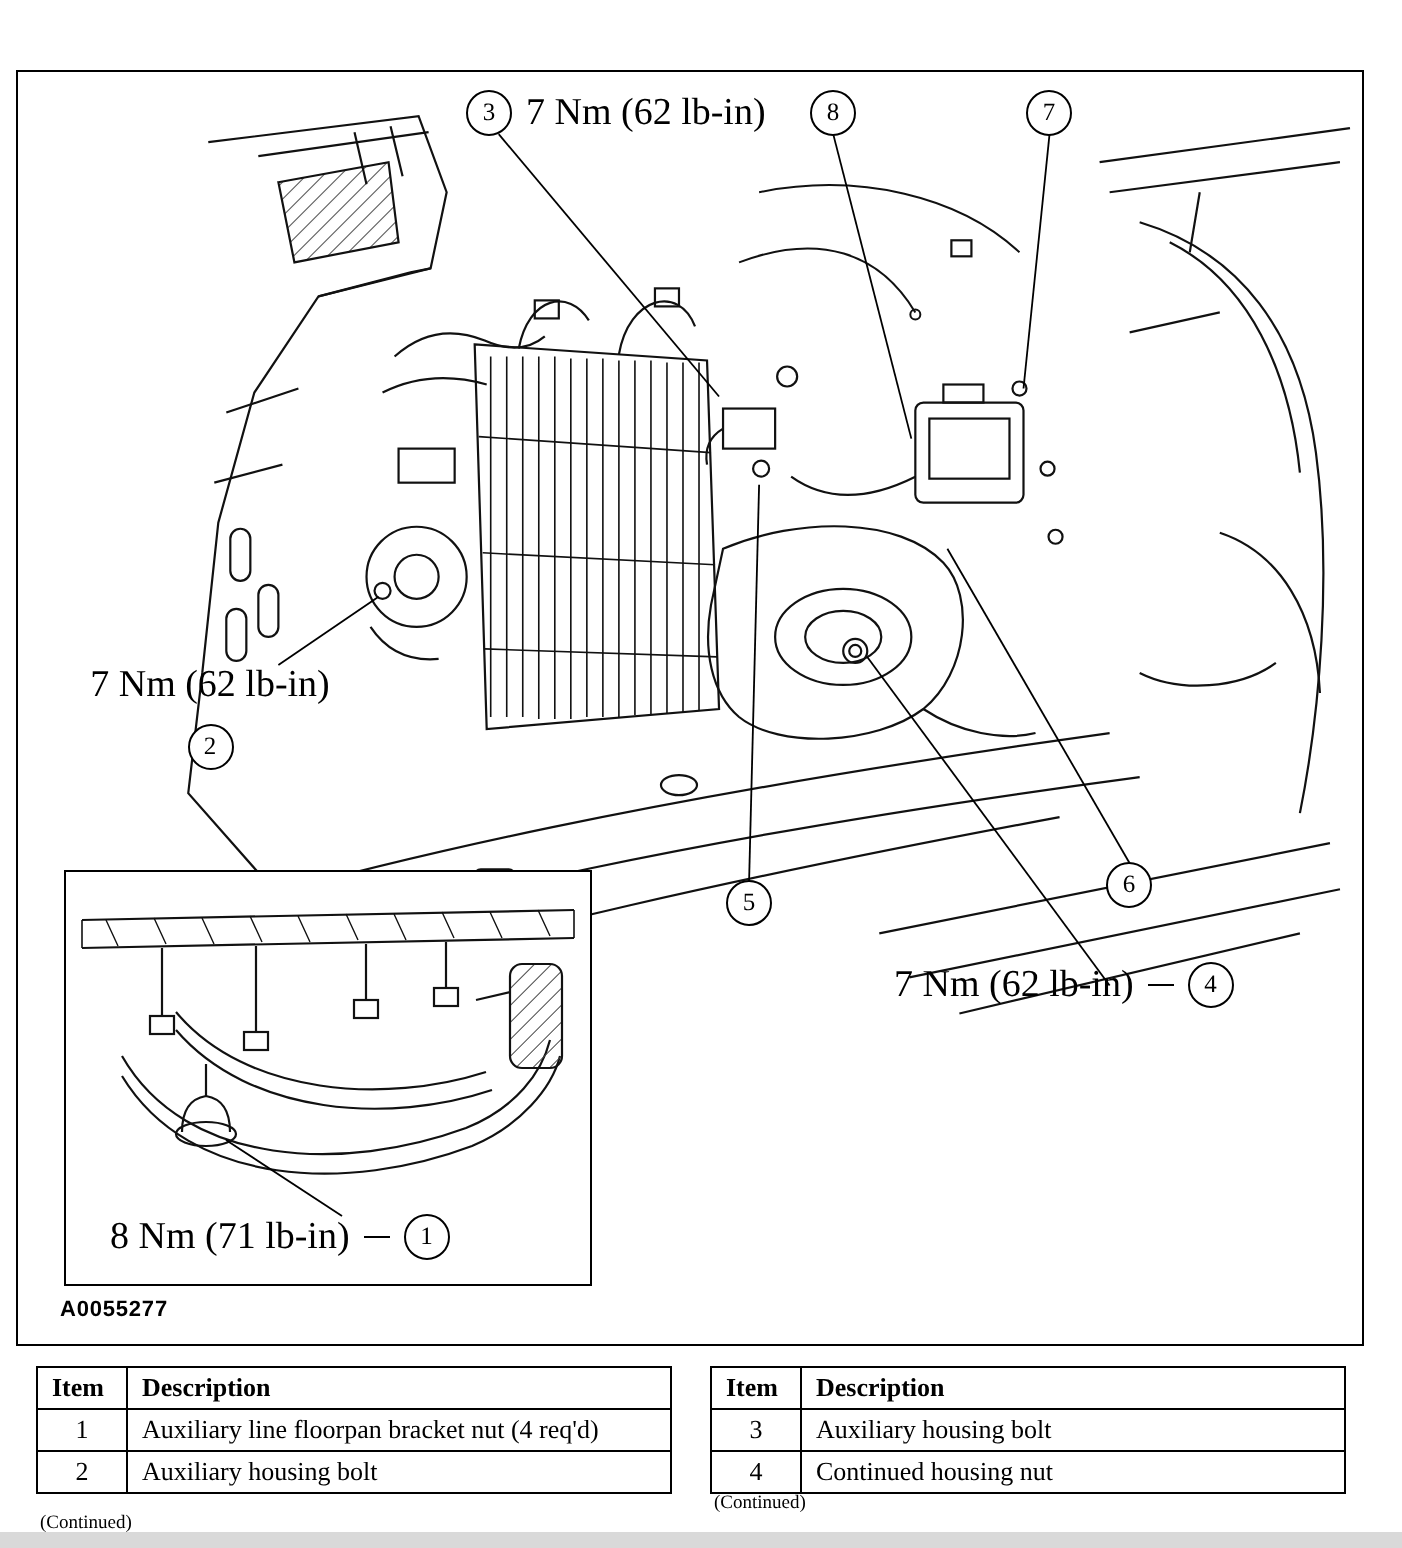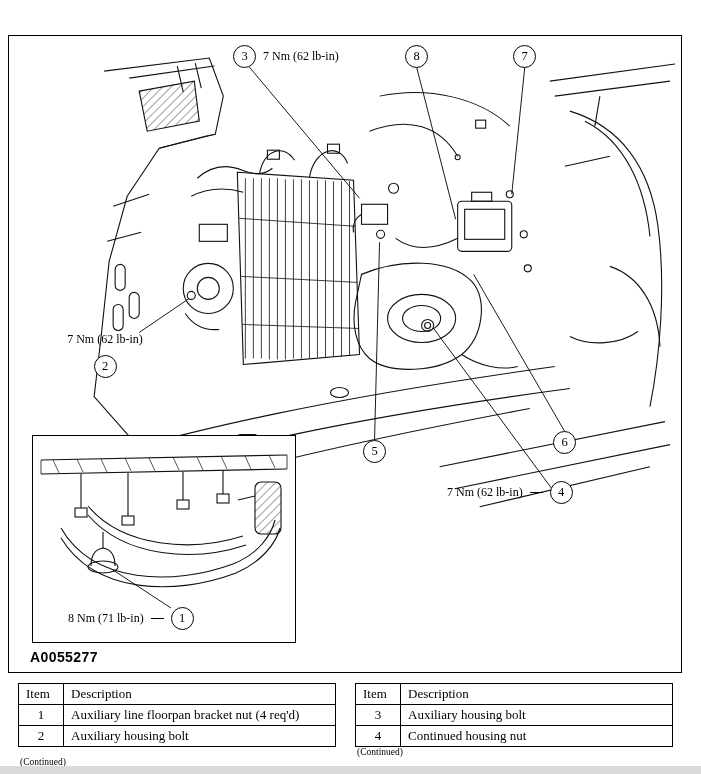--- a/index.html
+++ b/index.html
@@ -19,34 +19,34 @@
   }
   .inset-svg { width: 100%; height: 100%; display: block; }
 
   .callout { position: absolute; display: flex; align-items: center; gap: 7px; z-index: 5; }
   .callout.col { flex-direction: column; gap: 8px; }
   .co-circle {
     width: 23px; height: 23px; border: 1.5px solid #000; border-radius: 50%;
     display: flex; align-items: center; justify-content: center;
     font-size: 12.5px; line-height: 1; background: #fff; flex: 0 0 auto;
   }
-  .co-label { font-size: 12px; white-space: nowrap; }
+  .co-label { font-size: 19px; white-space: nowrap; }
   .dash { width: 13px; height: 0; border-top: 1.3px solid #000; flex: 0 0 auto; }
 
   .fig-code {
     position: absolute; left: 21px; top: 613px;
     font-family: "Liberation Sans", sans-serif; font-weight: bold;
-    font-size: 14px; letter-spacing: .4px;
+    font-size: 11px; letter-spacing: .4px;
   }
 
   .parts-table { border-collapse: collapse; position: absolute; background: #fff; table-layout: fixed; }
   .parts-table th, .parts-table td {
     border: 1.2px solid #000; font-size: 13px; padding: 2px 7px; vertical-align: top;
   }
-  .parts-table th { font-weight: normal; text-align: left; }
+  .parts-table th { font-weight: bold; text-align: left; }
   .parts-table .item-col { width: 45px; }
   .parts-table td.item-cell { text-align: center; }
   .tbl-left  { left: 18px;  top: 683px; width: 318px; }
   .tbl-right { left: 355px; top: 683px; width: 318px; }
   .continued { position: absolute; font-size: 9.5px; }
   .continued-left  { left: 20px;  top: 757px; }
   .continued-right { left: 357px; top: 747px; }
 
   .footer-strip { position: absolute; left: 0; top: 766px; width: 701px; height: 8px; background: #d9d9d9; }
 </style>
@@ -225,21 +225,21 @@
     <div class="callout" style="left:544px; top:395px;">
       <span class="co-circle">6</span>
     </div>
 
     <div class="callout" style="left:438px; top:445px;">
       <span class="co-label">7 Nm (62 lb-in)</span>
       <span class="dash"></span>
       <span class="co-circle">4</span>
     </div>
 
-    <div class="callout" style="left:46px; top:571px;margin-left:13px;">
+    <div class="callout" style="left:46px; top:571px;">
       <span class="co-label">8 Nm (71 lb-in)</span>
       <span class="dash"></span>
       <span class="co-circle">1</span>
     </div>
 
     <div class="fig-code">A0055277</div>
   </div>
 
   <table class="parts-table tbl-left">
     <thead>

